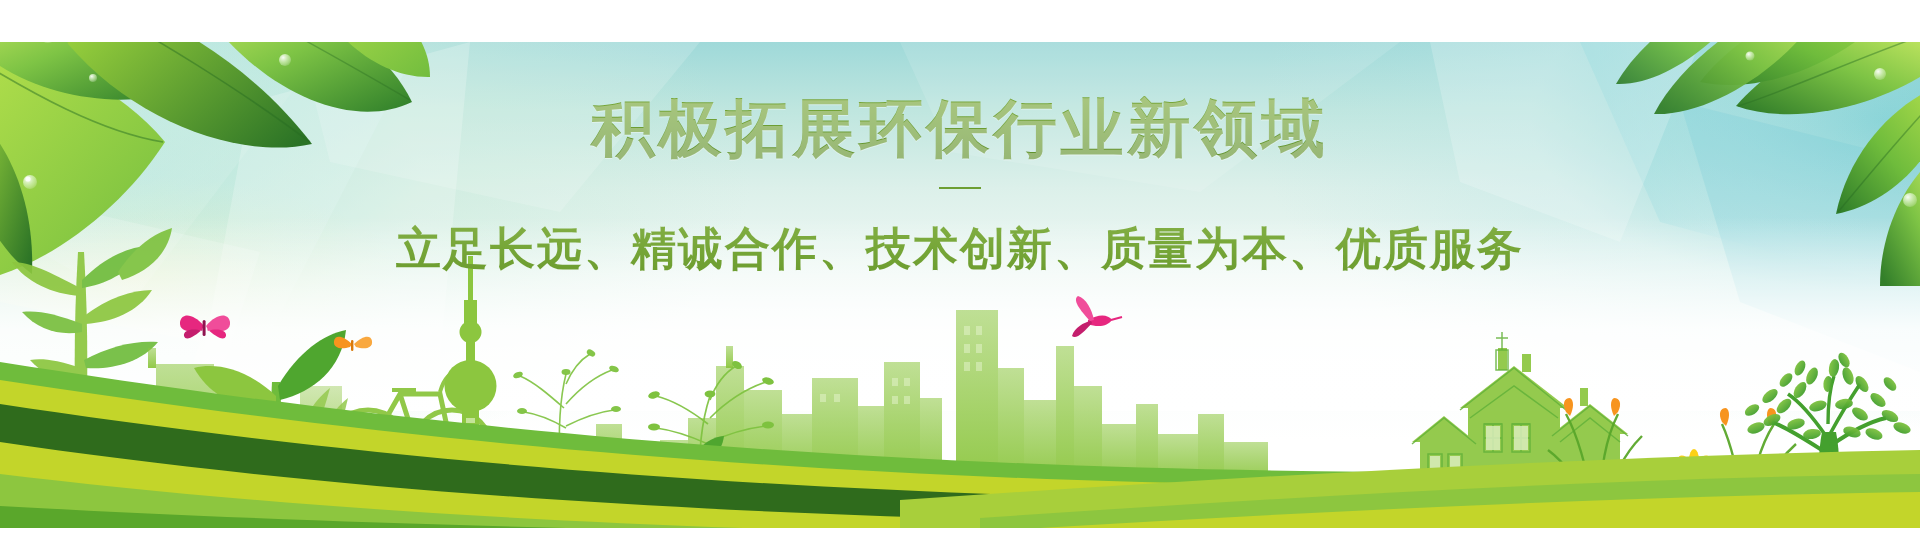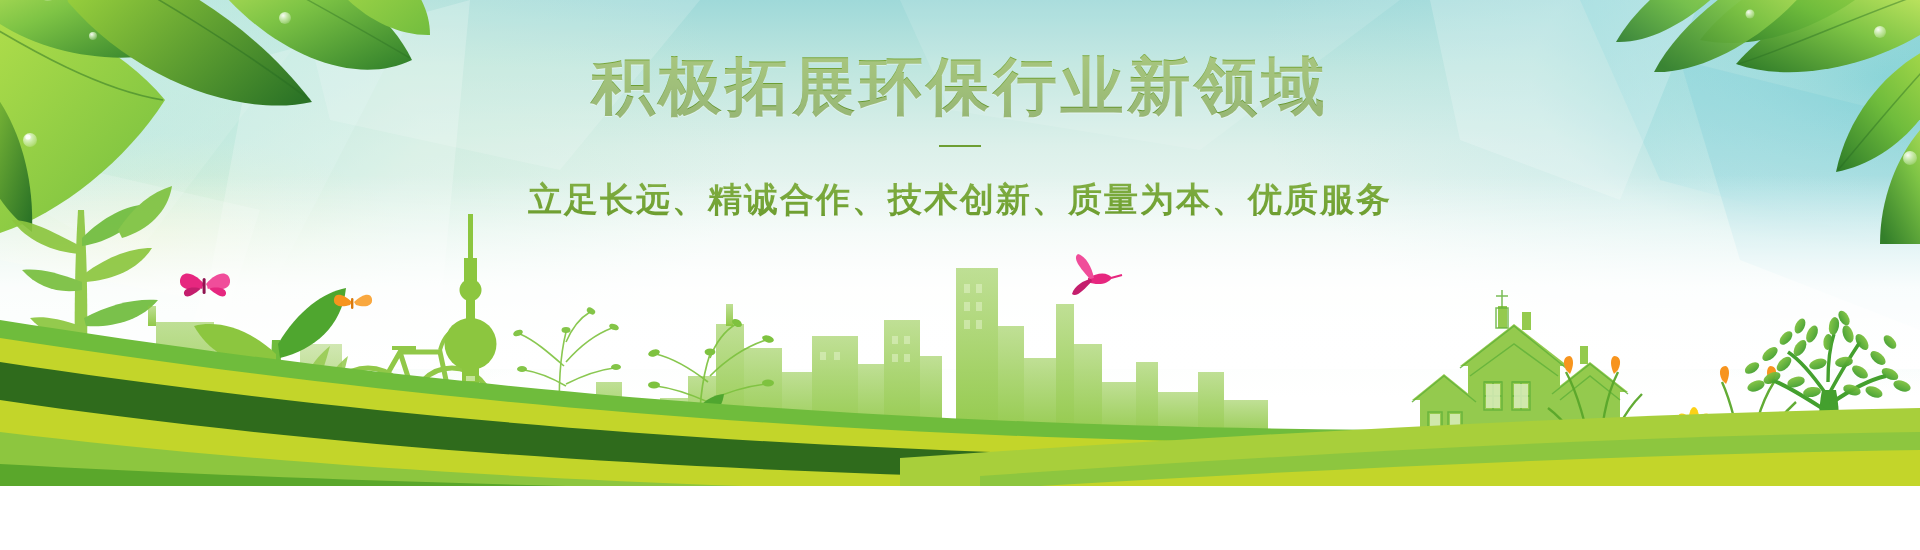--- a/index.html
+++ b/index.html
@@ -3,20 +3,21 @@
 <meta charset="utf-8">
 <style>
   html,body{margin:0;padding:0;background:#fff;}
   body{font-family:"Liberation Sans",sans-serif;}
 
   #banner{
     position:relative;
     width:1920px;height:486px;
     overflow:hidden;
     background:#0c4a6e;
+    margin-top:42px;
   }
 
   
   .sky{
     position:absolute;inset:0;
     background:
       linear-gradient(180deg,#9fd9d9 0%, #bfe6df 14%, #dcf0ea 30%, #eef8f4 48%, #fafdfb 66%, #ffffff 82%);
   }
   .sky-tint-l{
     position:absolute;left:0;top:0;width:46%;height:100%;
@@ -73,21 +74,21 @@
     margin:26px 0 0 0;
     white-space:nowrap;
   }
   .rule{
     width:42px;height:2px;background:#6d9e33;
     margin:24px auto 0 auto;
   }
   .tagline{
     font-family:"Liberation Serif",serif;
     font-weight:bold;
-    font-size:34px;
+    font-size:45px;
     letter-spacing:2px;
     color:#77a63a;
     background:linear-gradient(180deg,#84b046 0%, #76a638 50%, #6a9a2d 100%);
     -webkit-background-clip:text;background-clip:text;
     -webkit-text-fill-color:transparent;
     margin:30px 0 0 0;
     white-space:nowrap;
   }
 </style>
 </head>

